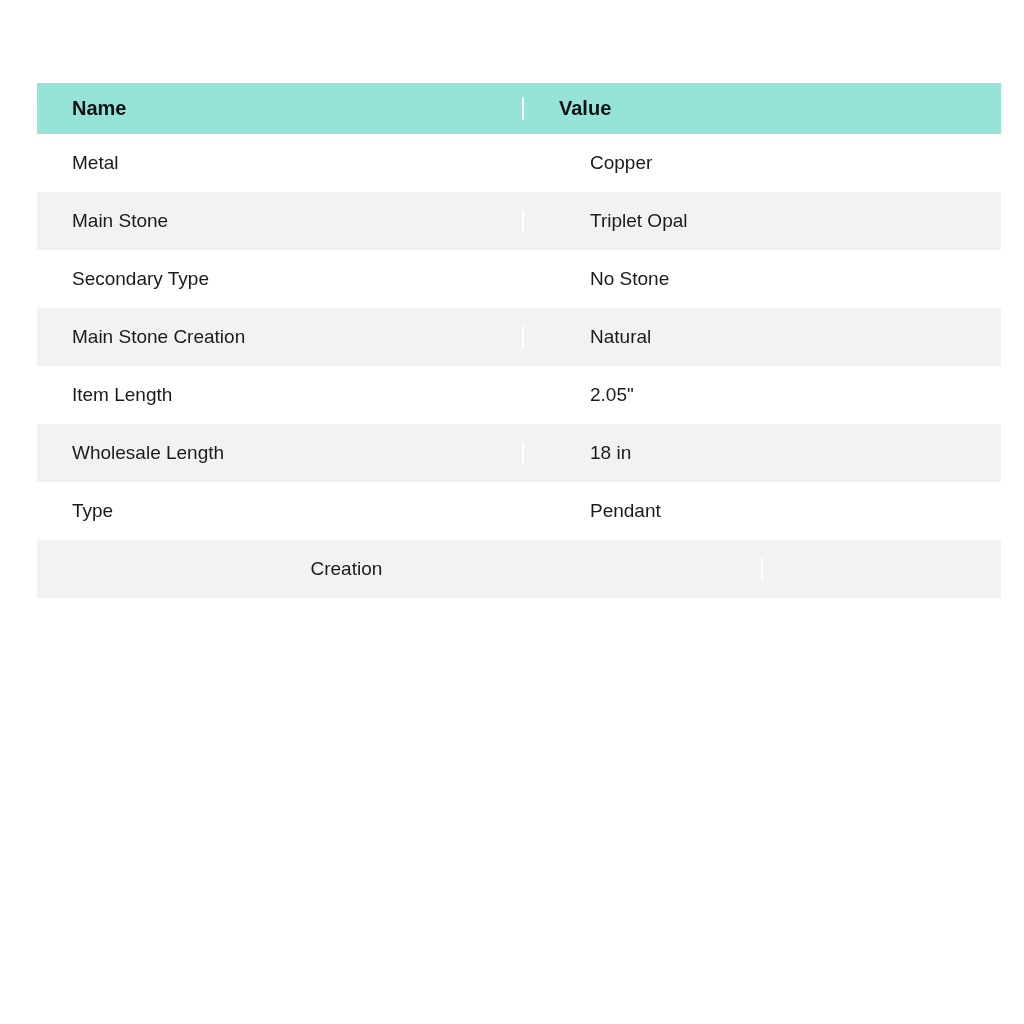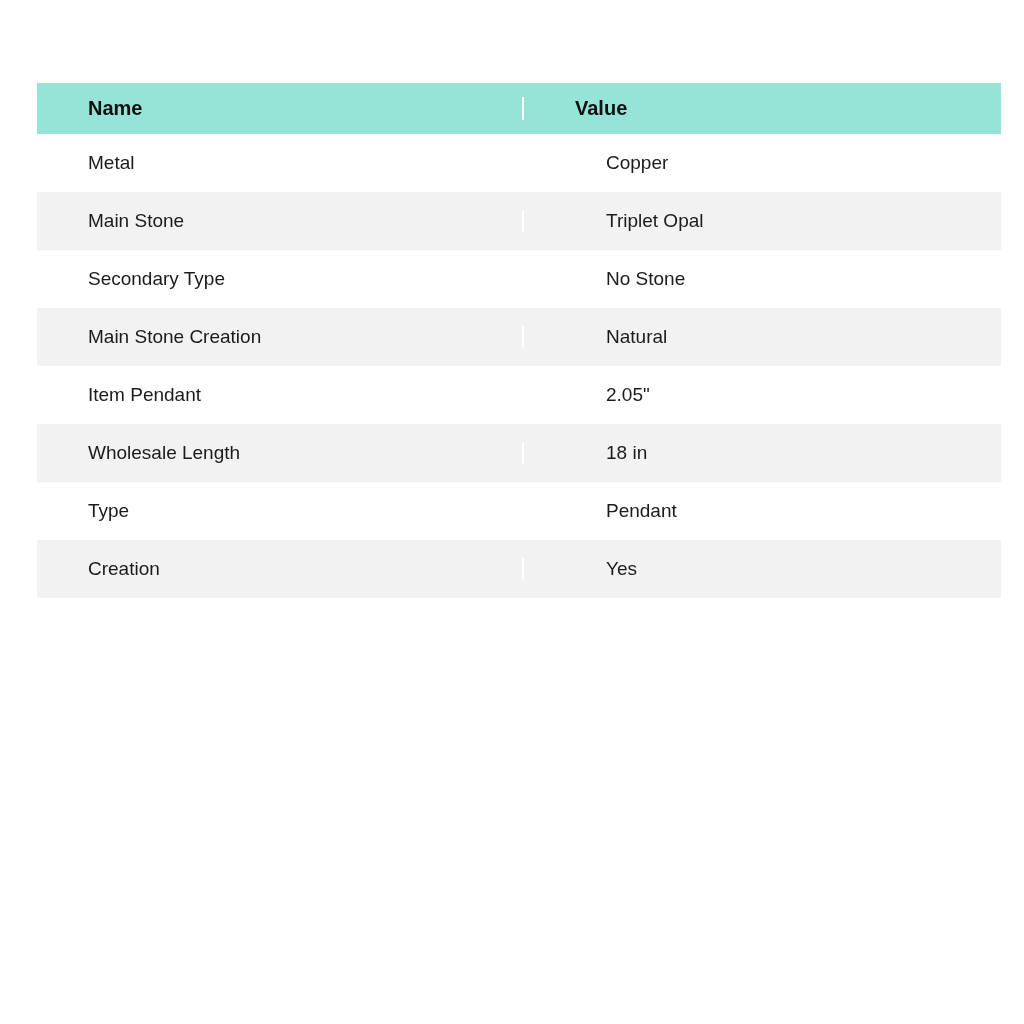--- a/index.html
+++ b/index.html
@@ -33,21 +33,21 @@
     justify-content: center;
   }
   .t-header {
     display: flex;
     align-items: center;
     height: 51px;
     background: var(--header-bg, #96e3d8);
   }
   .cell {
     box-sizing: border-box;
-    padding-left: 51px;
+    padding-left: 35px;
     overflow: hidden;
     white-space: nowrap;
   }
   .cell.name-col {
     width: 487px;
     flex: 0 0 487px;
     border-right: 2px solid #ffffff;
   }
   .cell.value-col {
     flex: 1 1 auto;
@@ -89,34 +89,33 @@
     <div class="cell name-col">Secondary Type</div>
     <div class="cell value-col">No Stone</div>
   </div>
 
   <div class="t-row alt">
     <div class="cell name-col">Main Stone Creation</div>
     <div class="cell value-col">Natural</div>
   </div>
 
   <div class="t-row">
-    <div class="cell name-col">Item Pendant</div>
+    <div class="cell name-col">Item Length</div>
     <div class="cell value-col">2.05"</div>
   </div>
 
   <div class="t-row alt">
     <div class="cell name-col">Wholesale Length</div>
     <div class="cell value-col">18 in</div>
   </div>
 
   <div class="t-row">
     <div class="cell name-col">Type</div>
     <div class="cell value-col">Pendant</div>
   </div>
 
   <div class="t-row alt">
     <div class="cell name-col">Creation</div>
-    <div class="cell value-col">Yes</div>
   </div>
 </div>
 
   </div>
 </div>
 
 </body></html>

